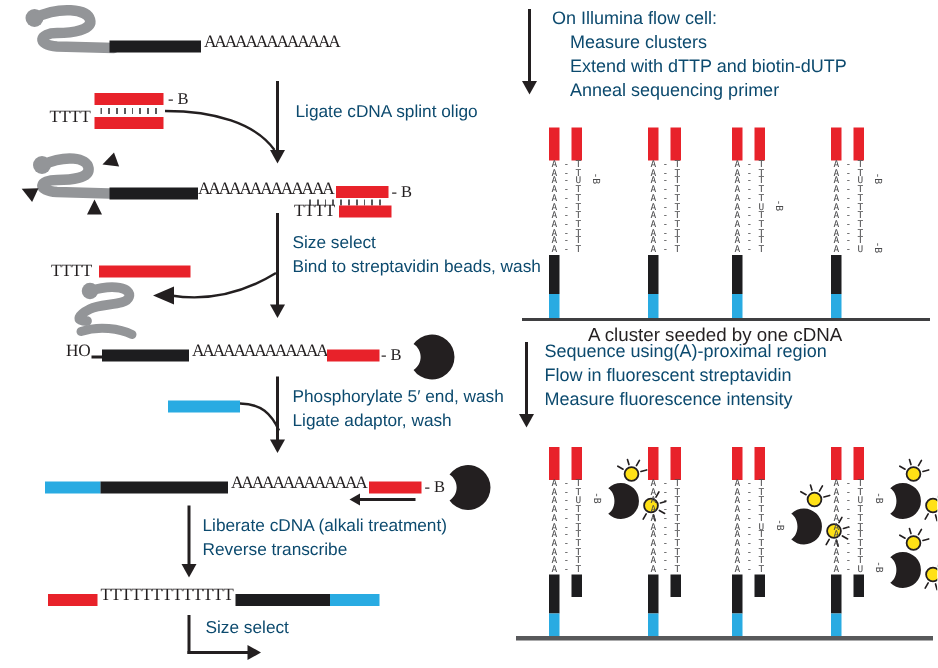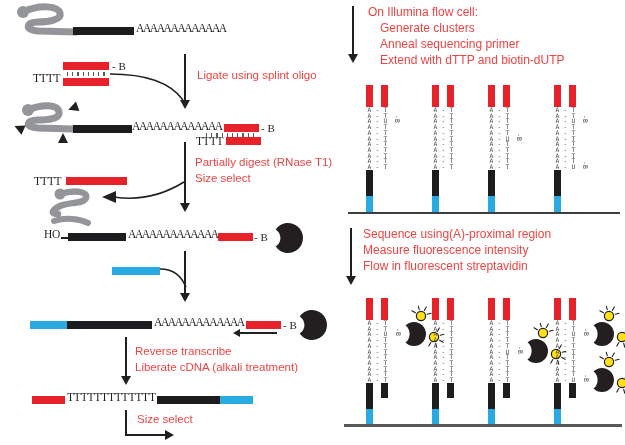--- a/index.html
+++ b/index.html
@@ -6,21 +6,21 @@
   #canvas{position:relative;width:625px;height:445px;background:#ffffff;overflow:hidden;
           font-family:"Liberation Sans",sans-serif;color:#231F20}
   .abs{position:absolute}
   .bar{position:absolute;height:8px}
   .black{background:#1d1d1f}
   .red{background:#E8222A}
   .cyan{background:#29ABE2}
   .seq{position:absolute;font-family:"Liberation Serif",serif;font-size:11.5px;line-height:11px;
        letter-spacing:-1.4px;color:#231F20;white-space:nowrap}
   .seqt{letter-spacing:-0.2px}
-  .lbl{position:absolute;font-size:11.5px;line-height:15.5px;color:#ef4444;white-space:nowrap}
+  .lbl{position:absolute;font-size:11.5px;line-height:15.5px;color:#0c4a6e;white-space:nowrap}
   .lbl2{position:absolute;font-size:12.5px;line-height:14px;color:#231F20;white-space:nowrap}
   .blabel{position:absolute;font-family:"Liberation Serif",serif;font-size:11px;color:#231F20;white-space:nowrap}
   .vline{position:absolute;width:2px;background:#231F20}
   .hline{position:absolute;height:2px;background:#231F20}
   .ah-down{position:absolute;width:0;height:0;border-left:5px solid transparent;border-right:5px solid transparent;border-top:9px solid #231F20}
   .ah-up{position:absolute;width:0;height:0;border-left:5.5px solid transparent;border-right:5.5px solid transparent;border-bottom:10px solid #231F20}
   .ah-left{position:absolute;width:0;height:0;border-top:5.5px solid transparent;border-bottom:5.5px solid transparent;border-right:10px solid #231F20}
   .ah-left-s{position:absolute;width:0;height:0;border-top:4px solid transparent;border-bottom:4px solid transparent;border-right:7px solid #231F20}
   .ah-right{position:absolute;width:0;height:0;border-top:5px solid transparent;border-bottom:5px solid transparent;border-left:9px solid #231F20}
   .ticks{position:absolute;height:4px;background:repeating-linear-gradient(90deg,#58595B 0,#58595B 1.2px,transparent 1.2px,transparent 5.2px)}
@@ -52,42 +52,42 @@
   <div class="bar red" style="left:63px;top:62px;width:46px"></div>
   <div class="ticks" style="left:67px;top:71.5px;width:40px"></div>
   <div class="bar red" style="left:63px;top:77.5px;width:46px"></div>
   <div class="blabel" style="left:112px;top:60px">- B</div>
 
   <div class="vline" style="left:184px;top:54px;height:47px"></div>
   <div class="ah-down" style="left:180px;top:100px"></div>
   <svg class="abs" style="left:108px;top:64px" width="80" height="40" viewBox="0 0 80 40">
     <path d="M2,10 C35,10 62,18 75,36" fill="none" stroke="#231F20" stroke-width="1.6"></path>
   </svg>
-  <div class="lbl" style="left:197px;top:68px">Ligate using splint oligo</div>
+  <div class="lbl" style="left:197px;top:68px">Ligate cDNA splint oligo</div>
 
   <svg class="abs" style="left:12px;top:100px" width="64" height="38" viewBox="0 0 64 38">
     <circle cx="16" cy="10" r="6" fill="#939598"></circle>
     <path d="M16,10 C32,3 46,5 47,12 C48,19 35,20 26,20 C14,20 12,27 26,28 L61,29" fill="none" stroke="#939598" stroke-width="7" stroke-linecap="round" stroke-linejoin="round"></path>
   </svg>
   <div class="ah-left" style="left:68px;top:103px;transform:rotate(-20deg)"></div>
   <div class="ah-left" style="left:14px;top:123px;transform:rotate(25deg)"></div>
   <div class="ah-up" style="left:58px;top:133px"></div>
   <div class="bar black" style="left:73px;top:125px;width:59px"></div>
   <div class="seq" style="left:132px;top:121px">AAAAAAAAAAAAA</div>
   <div class="bar red" style="left:224px;top:124px;width:35px"></div>
   <div class="blabel" style="left:261px;top:122px">- B</div>
   <div class="ticks" style="left:206px;top:133px;width:48px"></div>
   <div class="seq seqt" style="left:196px;top:136px">TTTT</div>
   <div class="bar red" style="left:226px;top:137px;width:35px"></div>
 
   <div class="vline" style="left:184px;top:142px;height:62px"></div>
   <div class="ah-down" style="left:180px;top:203px"></div>
   <div class="lbl" style="left:195px;top:155px">
-    <div>Partially digest (RNase T1)</div>
     <div>Size select</div>
+    <div>Bind to streptavidin beads, wash</div>
   </div>
 
   <div class="seq seqt" style="left:34px;top:176px">TTTT</div>
   <div class="bar red" style="left:66px;top:177px;width:61px"></div>
   <svg class="abs" style="left:40px;top:186px" width="64" height="42" viewBox="0 0 64 42">
     <circle cx="20" cy="8" r="5.5" fill="#939598"></circle>
     <path d="M20,8 C36,3 48,6 46,12 C44,18 28,16 20,20 C12,24 10,28 18,28" fill="none" stroke="#939598" stroke-width="6.5" stroke-linecap="round" stroke-linejoin="round"></path>
     <path d="M14,35 C26,31 40,33 48,37" fill="none" stroke="#939598" stroke-width="6" stroke-linecap="round"></path>
   </svg>
   <svg class="abs" style="left:98px;top:176px" width="90" height="30" viewBox="0 0 90 30">
@@ -104,56 +104,60 @@
   <svg class="abs" style="left:271px;top:221px" width="34" height="34" viewBox="0 0 34 34">
     <path d="M4.7,8.4 A15,15 0 1 1 4.7,25.6 C11,21.5 11,12.5 4.7,8.4 Z" fill="#231F20"></path>
   </svg>
 
   <div class="vline" style="left:184px;top:251px;height:43px"></div>
   <div class="ah-down" style="left:180px;top:293px"></div>
   <div class="bar cyan" style="left:112px;top:267px;width:48px"></div>
   <svg class="abs" style="left:156px;top:263px" width="32" height="26" viewBox="0 0 32 26">
     <path d="M4,6 C18,6 25,13 30,24" fill="none" stroke="#231F20" stroke-width="1.6"></path>
   </svg>
+  <div class="lbl" style="left:195px;top:258px">
+    <div>Phosphorylate 5′ end, wash</div>
+    <div>Ligate adaptor, wash</div>
+  </div>
 
   <div class="bar cyan" style="left:30px;top:321px;width:37px"></div>
   <div class="bar black" style="left:67px;top:321px;width:85px"></div>
   <div class="seq" style="left:154px;top:317px">AAAAAAAAAAAAA</div>
   <div class="bar red" style="left:246px;top:321px;width:35px"></div>
   <div class="blabel" style="left:283px;top:319px">- B</div>
   <svg class="abs" style="left:295px;top:308px" width="34" height="34" viewBox="0 0 34 34">
     <path d="M4.7,8.4 A15,15 0 1 1 4.7,25.6 C11,21.5 11,12.5 4.7,8.4 Z" fill="#231F20"></path>
   </svg>
   <div class="abs" style="left:239px;top:332px;width:38px;height:1.6px;background:#231F20"></div>
   <div class="ah-left-s" style="left:233px;top:329px"></div>
 
   <div class="vline" style="left:125px;top:337px;height:40px"></div>
   <div class="ah-down" style="left:121px;top:376px"></div>
   <div class="lbl" style="left:135px;top:344px">
+    <div>Liberate cDNA (alkali treatment)</div>
     <div>Reverse transcribe</div>
-    <div>Liberate cDNA (alkali treatment)</div>
   </div>
 
   <div class="bar red" style="left:32px;top:396px;width:33px"></div>
   <div class="seq seqt" style="left:67px;top:392px">TTTTTTTTTTTTT</div>
   <div class="bar black" style="left:157px;top:396px;width:63px"></div>
   <div class="bar cyan" style="left:220px;top:396px;width:33px"></div>
 
   <div class="vline" style="left:125px;top:410px;height:26px"></div>
   <div class="hline" style="left:125px;top:434px;width:41px"></div>
   <div class="ah-right" style="left:165px;top:430px"></div>
   <div class="lbl" style="left:137px;top:412px">Size select</div>
 
   <div class="vline" style="left:352px;top:6px;height:49px"></div>
   <div class="ah-down" style="left:348px;top:54px"></div>
   <div class="lbl" style="left:368px;top:4px;font-size:12px;line-height:16px">
     <div>On Illumina flow cell:</div>
-    <div style="margin-left:12px">Generate clusters</div>
+    <div style="margin-left:12px">Measure clusters</div>
+    <div style="margin-left:12px">Extend with dTTP and biotin-dUTP</div>
     <div style="margin-left:12px">Anneal sequencing primer</div>
-    <div style="margin-left:12px">Extend with dTTP and biotin-dUTP</div>
   </div>
 
   <div id="clusters-top" class="abs" style="left:0;top:85px;width:625px;height:0">
       <div class="cluster" style="left: 354px;">
         <div class="cbar" style="left:12px"></div>
         <div class="cbar" style="left:27px"></div>
         <div class="rung" style="top:22.0px"><span class="rl">A</span><span class="rd">-</span><span class="rr">T</span></div>
         <div class="rung" style="top:27.7px"><span class="rl">A</span><span class="rd">-</span><span class="rr">T</span></div>
         <div class="rung" style="top:33.4px"><span class="rl">A</span><span class="rd">-</span><span class="rr">U</span></div>
         <div class="rung" style="top:39.1px"><span class="rl">A</span><span class="rd">-</span><span class="rr">T</span></div>
@@ -217,27 +221,28 @@
         <div class="rung" style="top:67.6px"><span class="rl">A</span><span class="rd">-</span><span class="rr">T</span></div>
         <div class="rung" style="top:73.3px"><span class="rl">A</span><span class="rd">-</span><span class="rr">T</span></div>
         <div class="rung" style="top:79.0px"><span class="rl">A</span><span class="rd">-</span><span class="rr">U</span></div>
         <div class="cblack" style="left:12px;top:84.7px"></div>
         <div class="ccyan" style="left:12px;top:110.7px"></div>
         <span class="bflag" style="left:47px;top:30.4px">-B</span>
         <span class="bflag" style="left:47px;top:76.0px">-B</span>
       </div>
     </div>
   <div class="abs" style="left:348px;top:212px;width:272px;height:1.8px;background:#3f3f41"></div>
+  <div class="lbl2" style="left:392px;top:216px">A cluster seeded by one cDNA</div>
 
   <div class="vline" style="left:350px;top:228px;height:49px"></div>
   <div class="ah-down" style="left:346px;top:276px"></div>
   <div class="lbl" style="left:363px;top:226px;font-size:12px;line-height:16px">
     <div>Sequence using(A)-proximal region</div>
+    <div>Flow in fluorescent streptavidin</div>
     <div>Measure fluorescence intensity</div>
-    <div>Flow in fluorescent streptavidin</div>
   </div>
 
   <div id="clusters-bottom" class="abs" style="left:0;top:298px;width:625px;height:0">
       <div class="cluster" style="left: 354px;">
         <div class="cbar" style="left:12px"></div>
         <div class="cbar" style="left:27px"></div>
         <div class="rung" style="top:22.0px"><span class="rl">A</span><span class="rd">-</span><span class="rr">T</span></div>
         <div class="rung" style="top:27.7px"><span class="rl">A</span><span class="rd">-</span><span class="rr">T</span></div>
         <div class="rung" style="top:33.4px"><span class="rl">A</span><span class="rd">-</span><span class="rr">U</span></div>
         <div class="rung" style="top:39.1px"><span class="rl">A</span><span class="rd">-</span><span class="rr">T</span></div>

